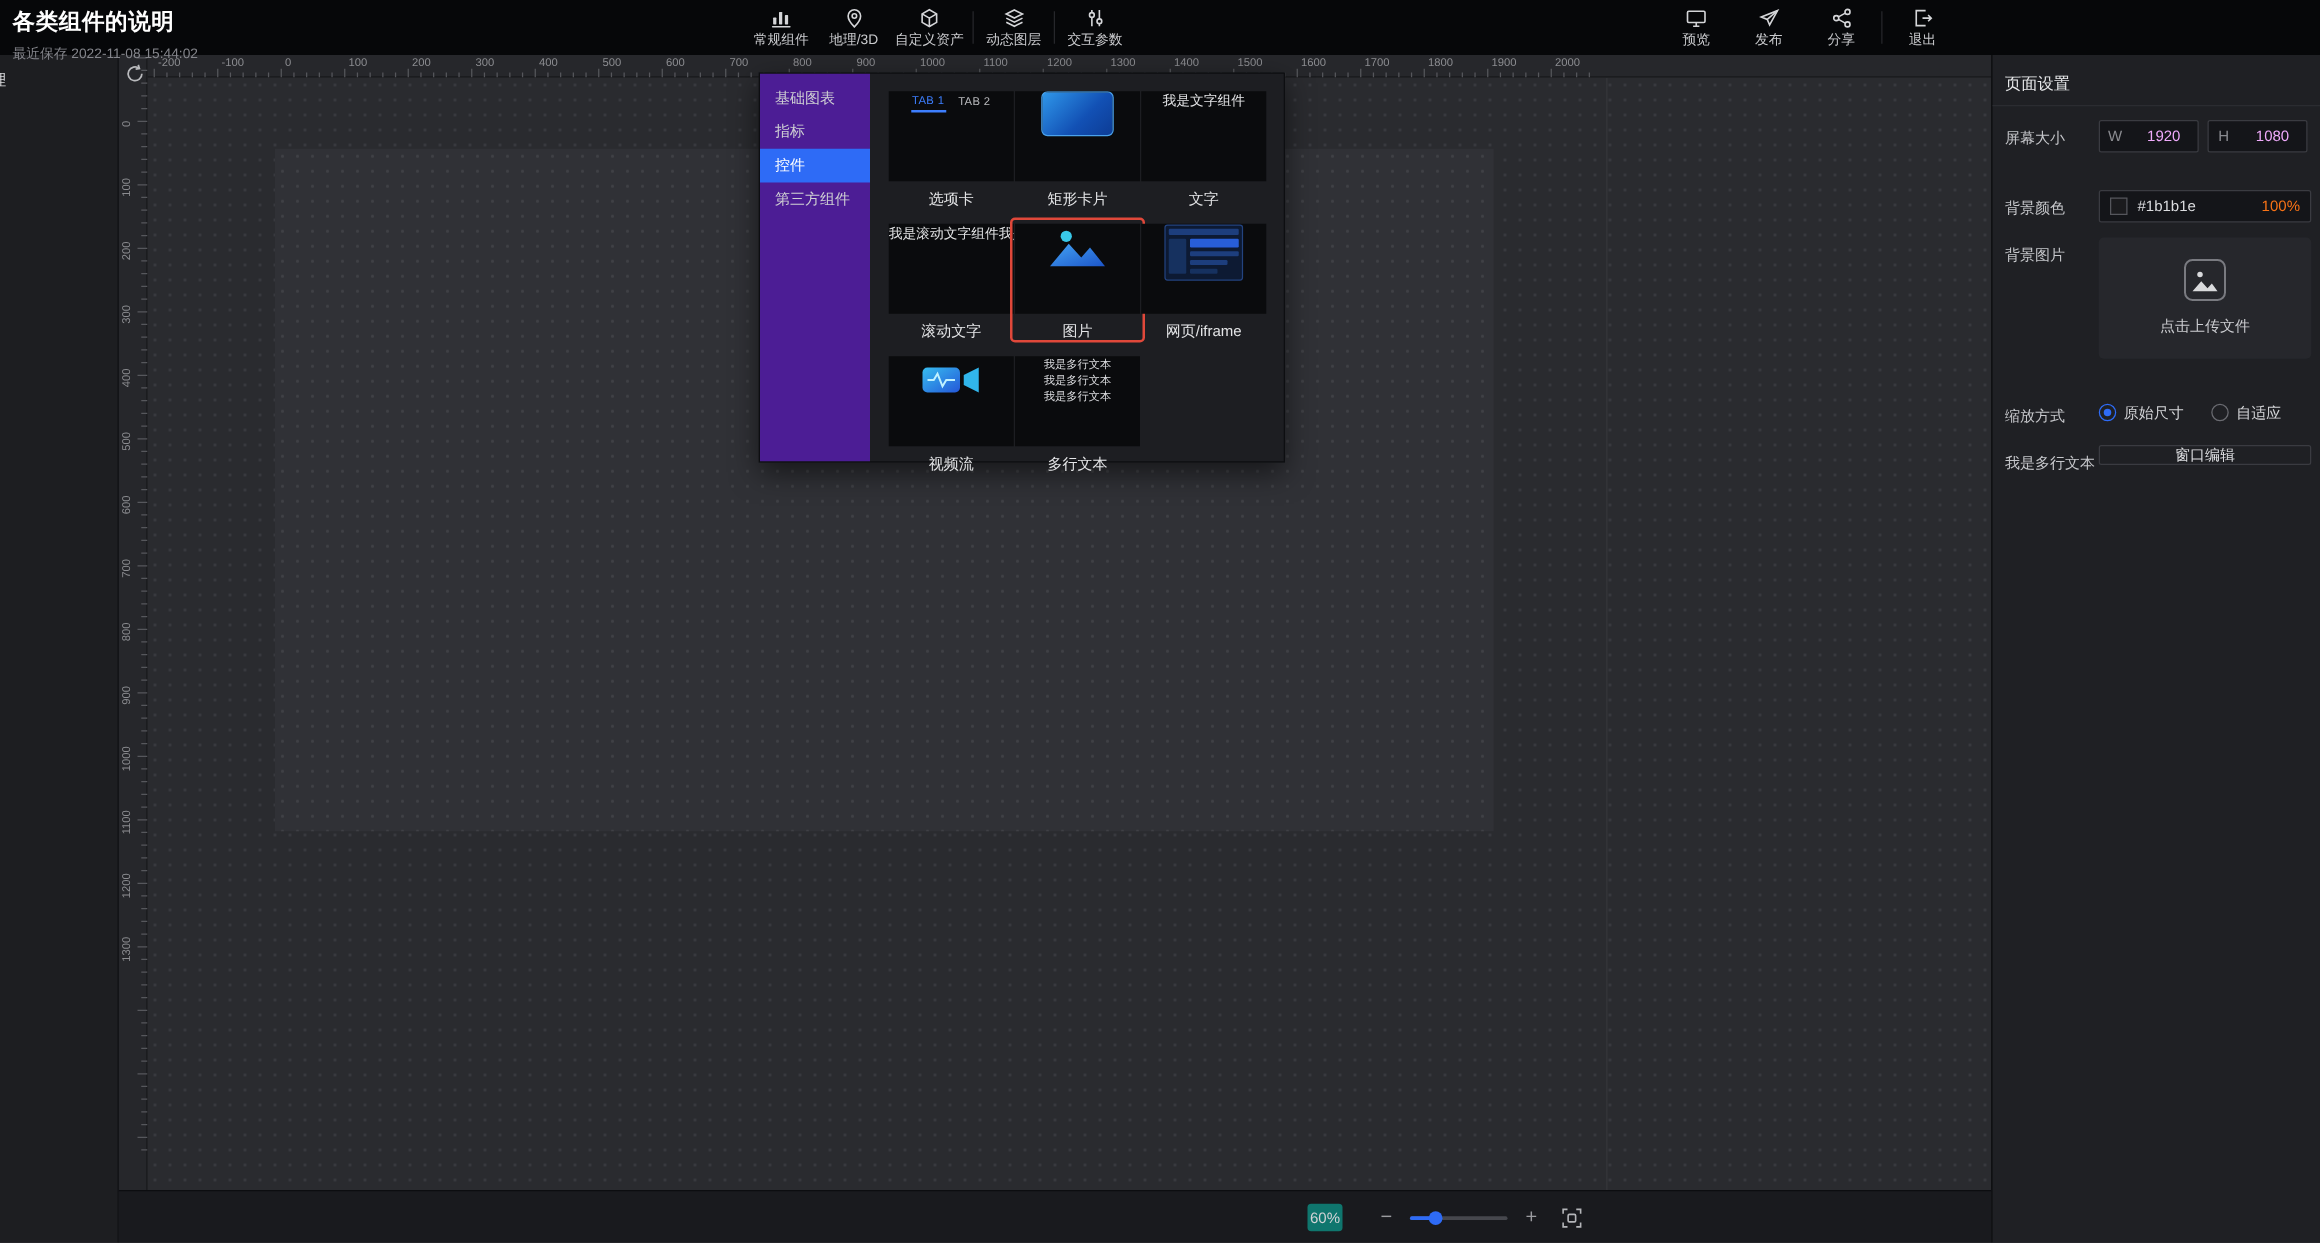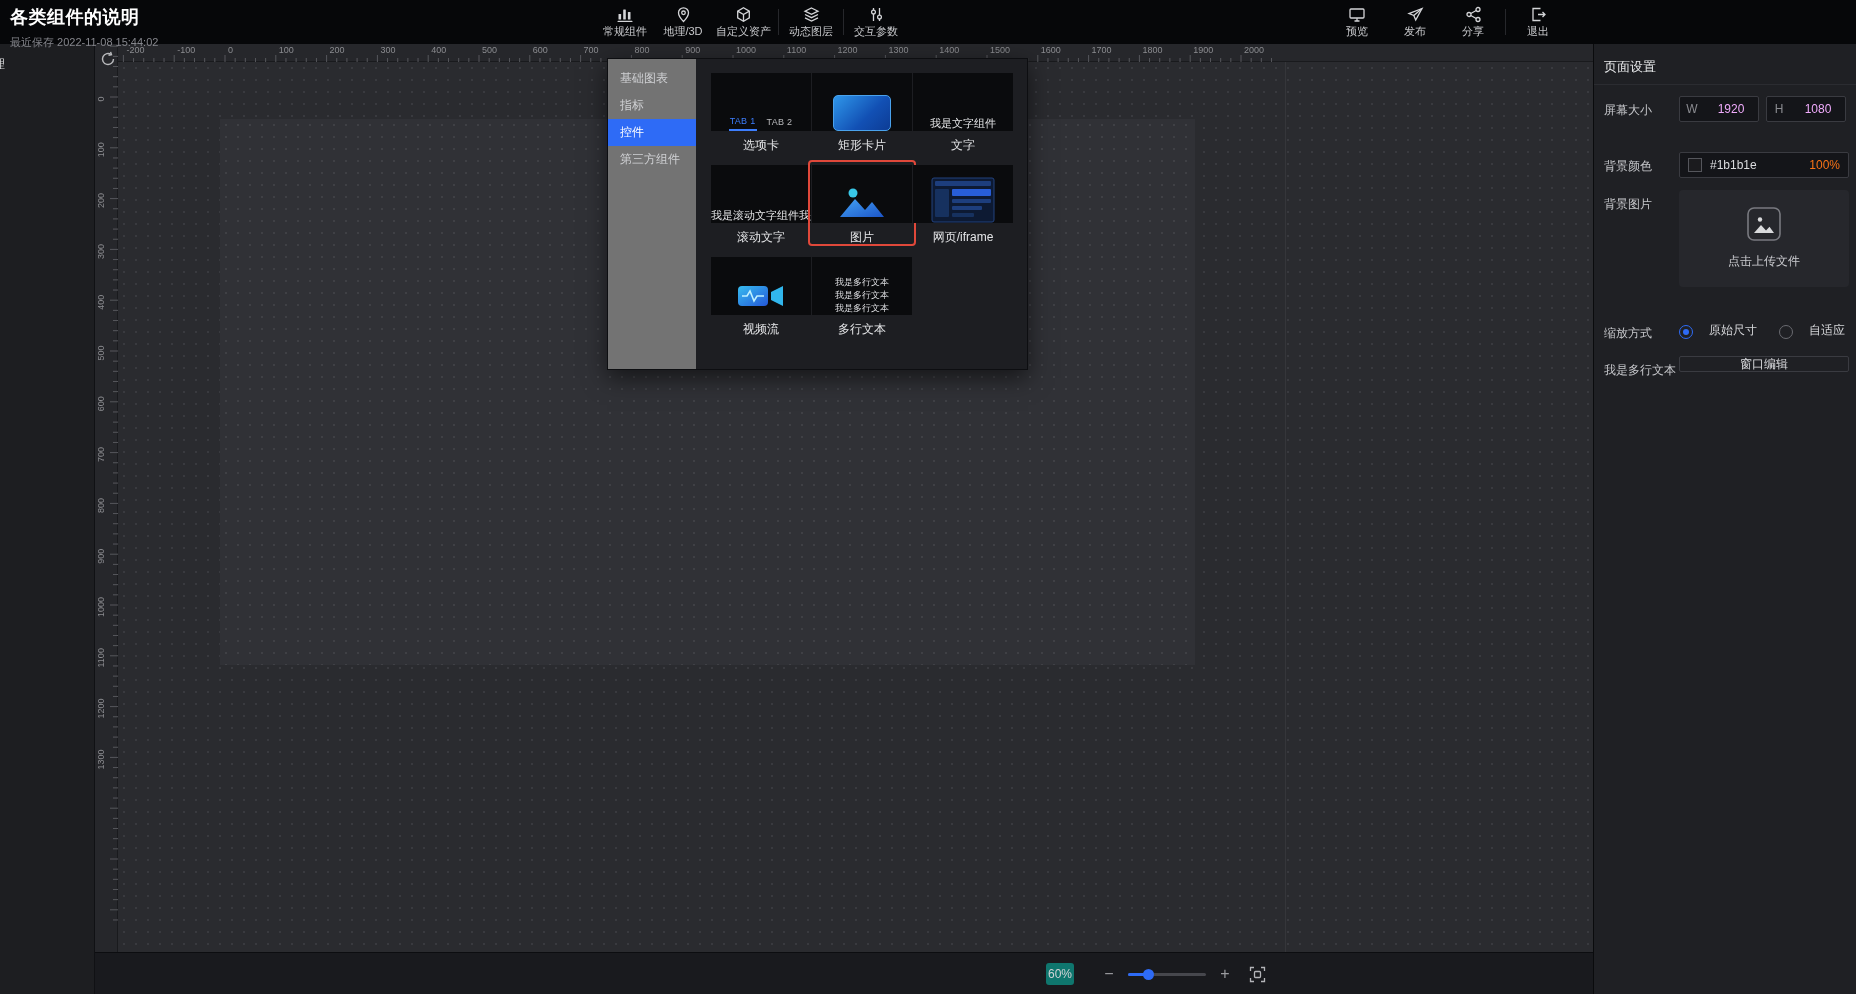--- a/index.html
+++ b/index.html
@@ -37,27 +37,27 @@
   #canvas{position:absolute;left:118px;top:62px;width:1475px;height:890px;background-color:#2a2b2f;
     background-image:radial-gradient(circle,#393a3f 1px,transparent 1.4px);background-size:12px 12px;
     overflow:hidden;z-index:1}
   #artboard{position:absolute;left:102px;top:57px;width:975px;height:546px;background-color:#303136;
     background-image:radial-gradient(circle,#3f4045 1px,transparent 1.4px);background-size:12px 12px;}
   #guide{position:absolute;left:1167px;top:0;width:1px;height:890px;background:rgba(255,255,255,.055)}
 
   
   #dropdown{position:absolute;left:607px;top:58px;width:421px;height:312px;background:#1d1e22;
     border:1px solid #0d0e11;box-shadow:0 8px 22px rgba(0,0,0,.55);z-index:40;display:flex}
-  #comp-menu{width:88px;background:#737373;padding-top:6px;flex:none}
+  #comp-menu{width:88px;background:#4c1d95;padding-top:6px;flex:none}
   .menu-item{height:27px;line-height:27px;padding-left:12px;font-size:12px;color:#cfd0d3;cursor:pointer;white-space:nowrap}
   .menu-item.active{background:#2e6bf6;color:#ffffff}
   #comp-grid{flex:1;display:grid;grid-template-columns:repeat(3,100px);column-gap:1px;row-gap:14px;
     padding:14px 0 0 15px;align-content:start}
   .cell{position:relative;cursor:pointer}
-  .thumb{width:100px;height:58px;background:#0a0b0d;display:flex;align-items:flex-end;justify-content:center;overflow:hidden}
+  .thumb{width:100px;height:72px;background:#0a0b0d;display:flex;align-items:flex-start;justify-content:center;overflow:hidden}
   .clabel{margin-top:6px;text-align:center;font-size:12px;color:#e4e5e7;height:14px;white-space:nowrap}
   .cell.hl::after{content:"";position:absolute;left:-4px;right:-4px;top:-5px;bottom:-3px;
     border:2px solid #e0483a;border-radius:4px;pointer-events:none}
   .th-tabs{display:flex;gap:9px;align-items:center;font-size:9px;letter-spacing:.3px}
   .tab-a{color:#3d7efd;border-bottom:2px solid #3d7efd;padding:2px 1px 3px}
   .tab-b{color:#b9babd;padding:2px 1px 3px}
   .th-rectcard{width:58px;height:36px;border-radius:5px;border:1px solid #4aa2ec;
     background:linear-gradient(135deg,#2f97ea 0%,#1250b4 60%,#0d3c95 100%)}
   .th-text{font-size:11px;color:#e3e4e6;white-space:nowrap}
   .th-scrolltext{width:100%;font-size:11px;color:#e3e4e6;white-space:nowrap;overflow:hidden;text-align:center}
@@ -75,21 +75,21 @@
   .ib-value{flex:1;text-align:center;color:#f0abfc}
   .colorbox{position:absolute;left:85px;top:108px;width:170px;height:26px;display:flex;align-items:center;
     gap:8px;padding:0 8px;background:#141519;border:1px solid #3a3b41;border-radius:2px;cursor:pointer}
   .swatch{width:14px;height:14px;border:1px solid #55565c;background:#1b1b1e;flex:none}
   .cval{flex:1;color:#dcdde0}
   .copacity{color:#f97316}
   .uploadbox{position:absolute;left:85px;top:146px;width:170px;height:97px;background:#26272c;border-radius:4px;
     display:flex;flex-direction:column;align-items:center;justify-content:center;gap:9px;cursor:pointer}
   .up-text{font-size:12px;color:#cbccd0}
   #scale-options{position:absolute;left:85px;top:277px;display:flex;gap:22px;height:18px;align-items:center}
-  .radio{display:flex;align-items:flex-end;gap:16px;cursor:pointer}
+  .radio{display:flex;align-items:center;gap:6px;cursor:pointer}
   .rdot{width:14px;height:14px;border-radius:50%;border:1px solid #6a6b71;position:relative;flex:none}
   .radio.sel .rdot{border-color:#2e6bf6}
   .radio.sel .rdot::after{content:"";position:absolute;inset:3px;border-radius:50%;background:#2e6bf6}
   .rlab{color:#d4d5d8}
   .mid-btn{position:absolute;left:85px;top:312px;width:170px;height:16px;border:1px solid #3a3b41;border-radius:2px;
     display:flex;align-items:center;justify-content:center;color:#dcdde0;cursor:pointer}
 
   
   #bottombar{position:absolute;left:95px;top:952px;width:1498px;height:42px;background:#191a1e;
     border-top:1px solid #0c0d10;z-index:25}

